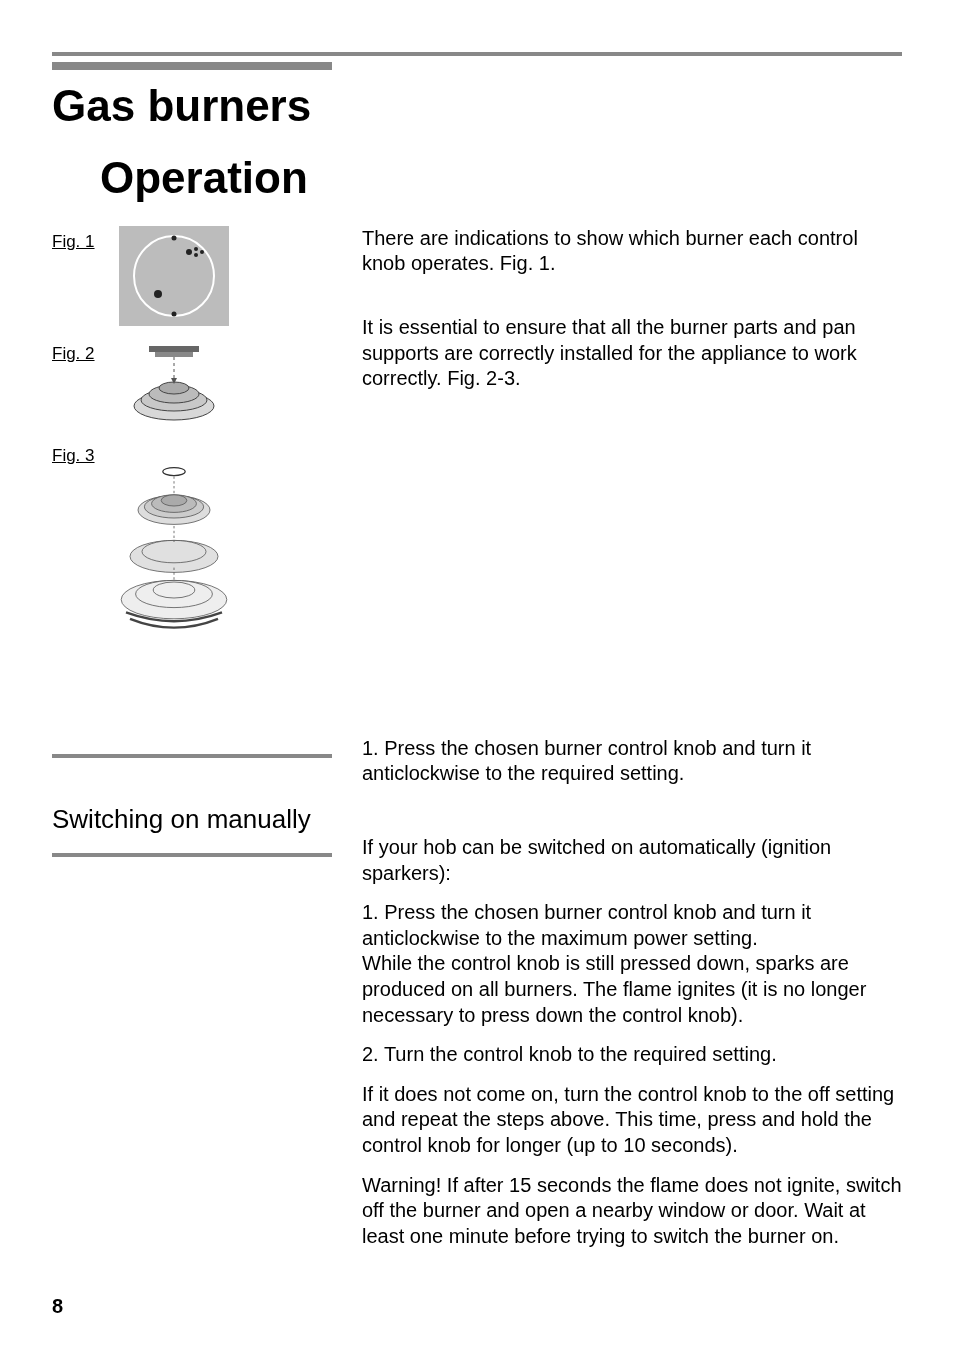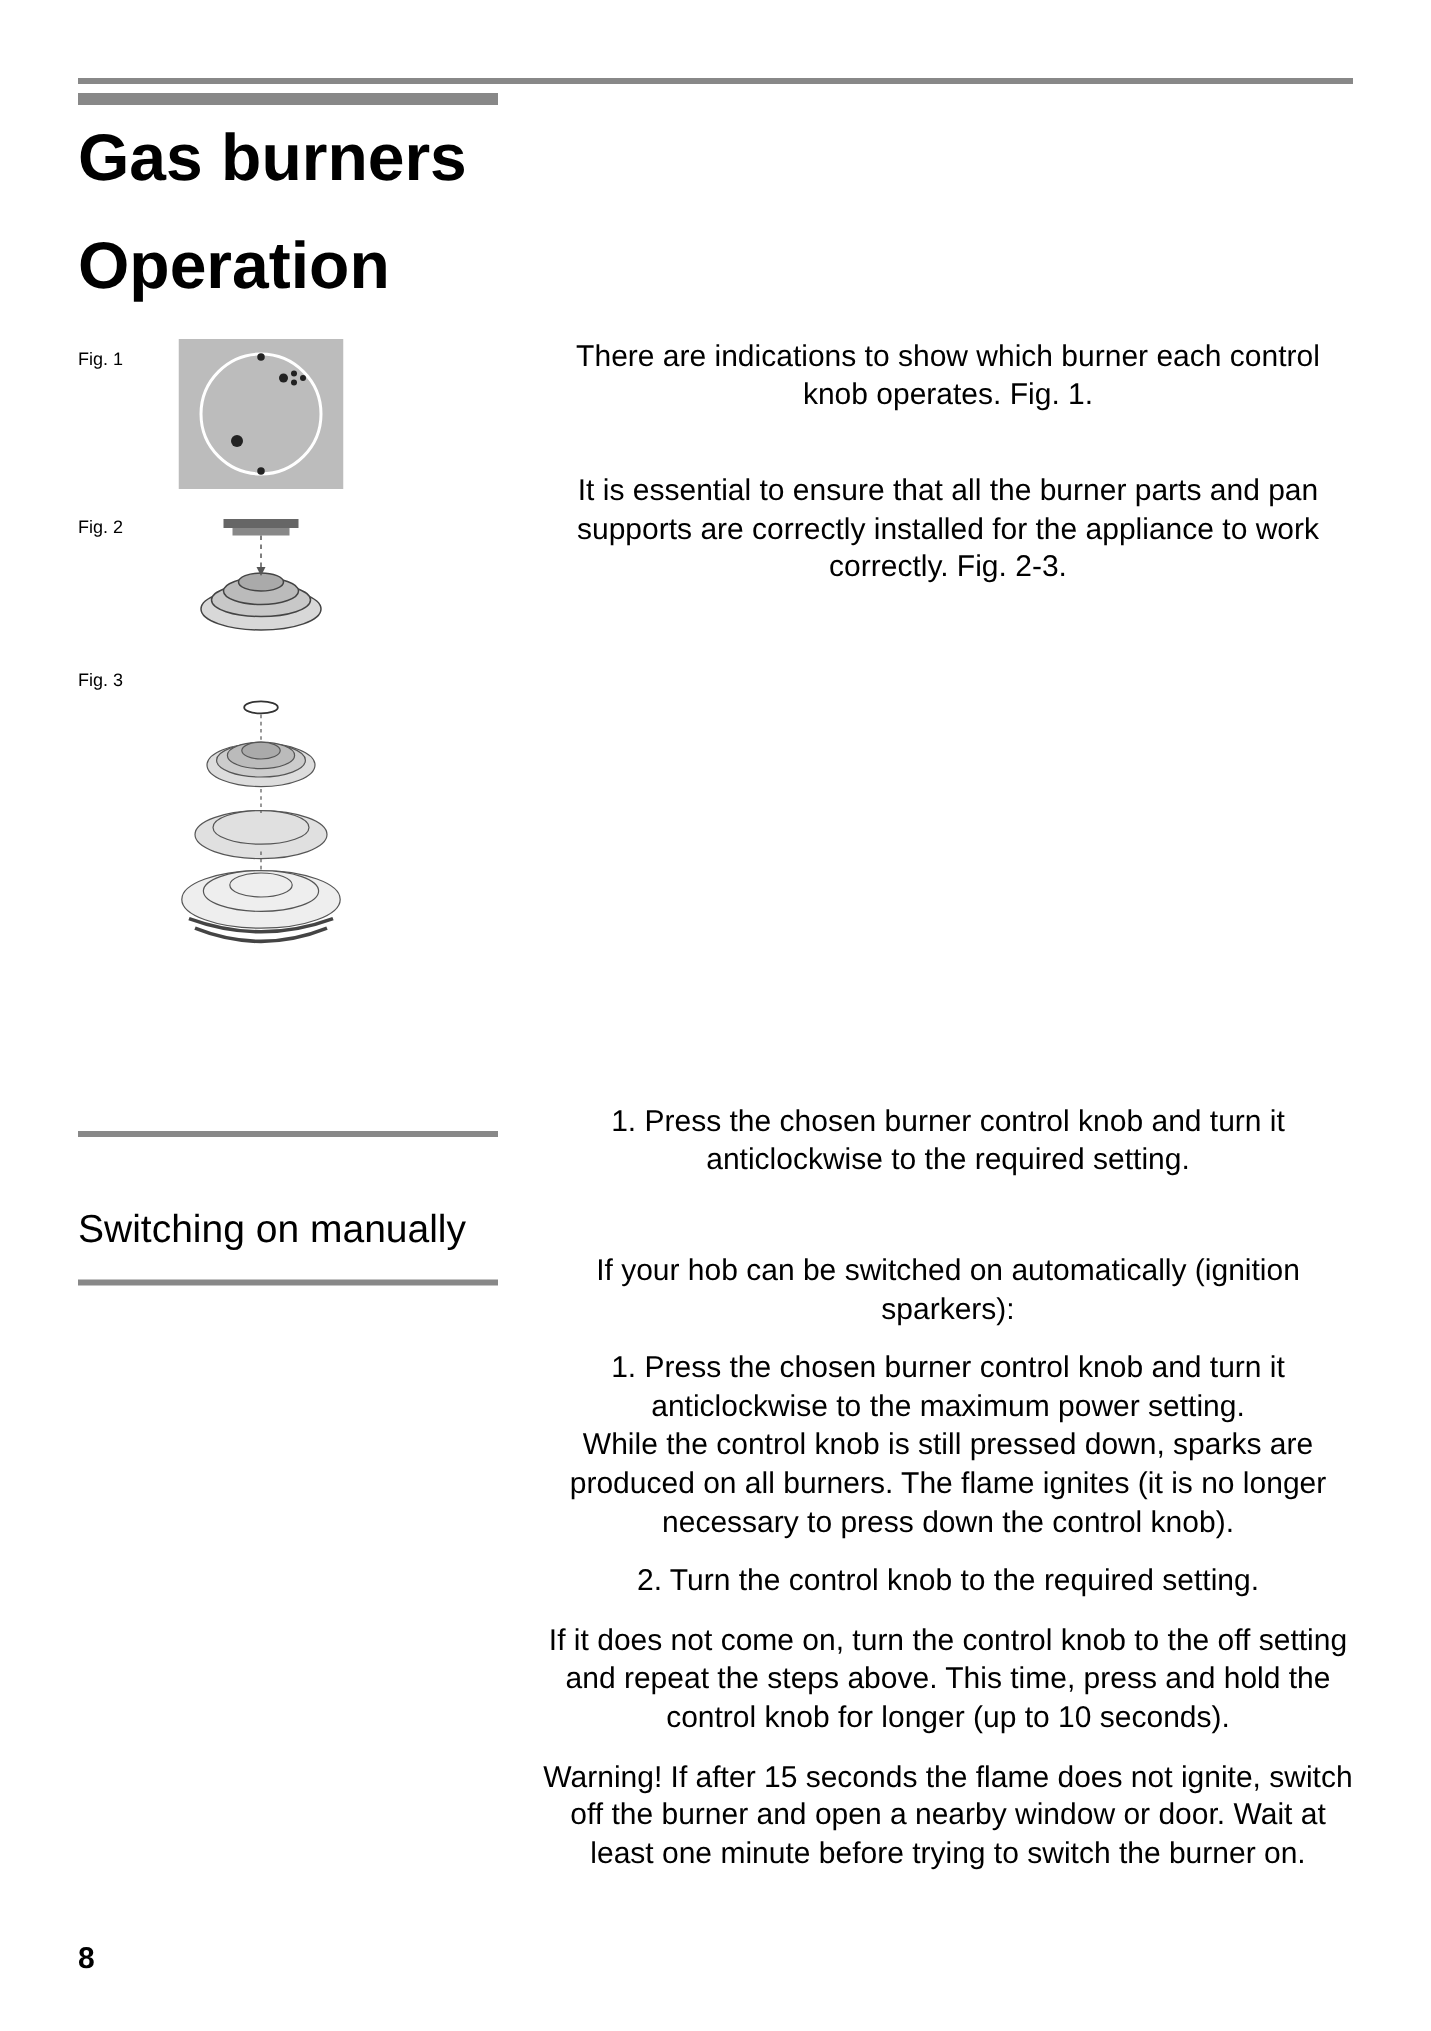--- a/index.html
+++ b/index.html
@@ -1,27 +1,27 @@
 <!DOCTYPE html>
 <html><head>
 <meta charset="utf-8">
 <style>
   * { box-sizing: border-box; margin: 0; padding: 0; }
   html, body { width: 954px; height: 1354px; background: #fff; font-family: Arial, Helvetica, sans-serif; color: #000; }
   .page { position: relative; width: 954px; height: 1354px; padding: 52px 52px 40px 52px; }
   .top-rule { border-top: 4px solid #888; width: 100%; margin-bottom: 6px; }
   .title-rule { border-top: 8px solid #888; width: 280px; margin-bottom: 10px; }
   h1 { font-size: 44px; font-weight: bold; line-height: 1.18; margin-bottom: 20px; }
-  h1.second { margin-bottom: 22px; }
+  h1.second { margin-bottom: 22px; margin-left: 48px; }
   .columns { display: flex; }
   .leftcol { width: 310px; flex: 0 0 310px; padding-right: 18px; }
   .rightcol { flex: 1; font-size: 20px; line-height: 1.28; }
-  .rightcol p { margin-bottom: 14px; text-align: center; }
+  .rightcol p { margin-bottom: 14px; }
   .figrow { display: flex; align-items: flex-start; margin-bottom: 12px; }
-  .figlabel { font-size: 12px; width: 62px; padding-top: 6px; }
+  .figlabel { font-size: 17px; width: 62px; padding-top: 6px; text-decoration: underline; }
   .figimg { width: 120px; display: flex; justify-content: center; }
   .section-rule { border-top: 4px solid #888; width: 280px; margin-top: 18px; margin-bottom: 2px; }
   .section-title { font-size: 26px; font-weight: normal; line-height: 1.2; margin-top: 46px; }
   .pagenum { position: absolute; bottom: 36px; left: 52px; font-size: 20px; font-weight: bold; }
   .gap-large { height: 330px; }
 </style>
 </head>
 <body>
 
 <div class="page">

